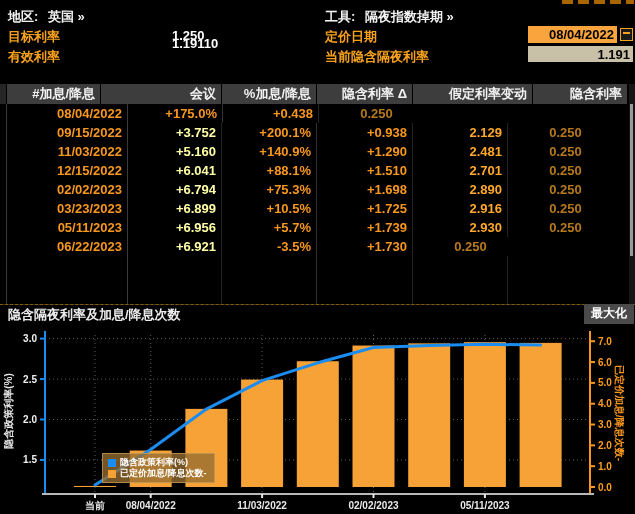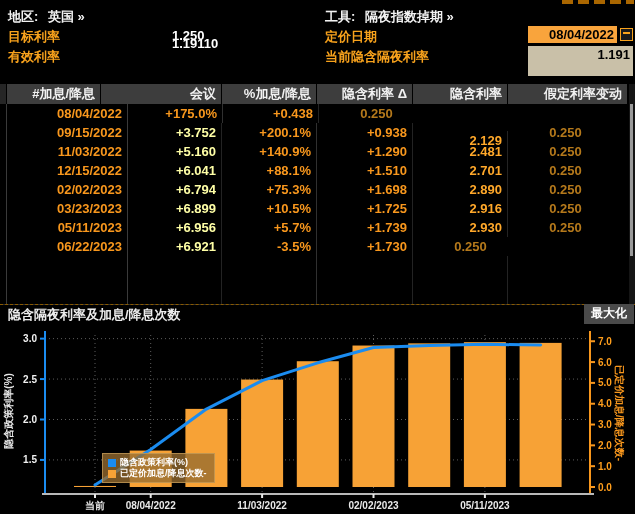--- a/index.html
+++ b/index.html
@@ -68,46 +68,46 @@
 
   <div class="abs olabel" style="left:8px;top:28px;">目标利率</div>
   <div class="abs wval" style="left:172px;top:28px;">1.250</div>
   <div class="abs olabel" style="left:325px;top:28px;">定价日期</div>
   <div class="abs date-field" style="left:528px;top:26px;width:89px;height:17px;">08/04/2022</div>
   <div class="abs cal" style="left:620px;top:28px;width:13px;height:13px;"></div>
 
   <div class="abs olabel" style="left:8px;top:48px;">有效利率</div>
   <div class="abs wval" style="left:172px;top:36px;">1.19110</div>
   <div class="abs olabel" style="left:325px;top:48px;">当前隐含隔夜利率</div>
-  <div class="abs ro-field" style="left:528px;top:46px;width:105px;height:30px;">1.191</div>
+  <div class="abs ro-field" style="left:528px;top:46px;width:105px;height:16px;">1.191</div>
 
   <div id="rate-table">
       <div class="trow thead-row">
         <div class="tcell gutter" style="width: 7px;"></div>
         <div class="tcell " style="width: 94px;">#加息/降息</div>
         <div class="tcell " style="width: 121px;">会议</div>
         <div class="tcell " style="width: 95px;">%加息/降息</div>
         <div class="tcell " style="width: 96px;">隐含利率 Δ</div>
+        <div class="tcell " style="width: 120px;">假定利率变动</div>
         <div class="tcell " style="width: 95px;">隐含利率</div>
-        <div class="tcell " style="width: 120px;">假定利率变动</div>
       </div>
       <div class="trow ">
         <div class="tcell gutter" style="width: 7px;"></div>
         <div class="tcell c0" style="width: 121px;">08/04/2022</div>
         <div class="tcell c2" style="width: 95px;">+175.0%</div>
         <div class="tcell c3" style="width: 96px;">+0.438</div>
         <div class="tcell c5" style="width: 120px;">0.250</div>
       </div>
       <div class="trow ">
         <div class="tcell gutter" style="width: 7px;"></div>
         <div class="tcell c0" style="width: 121px;">09/15/2022</div>
         <div class="tcell c1" style="width: 94px;">+3.752</div>
         <div class="tcell c2" style="width: 95px;">+200.1%</div>
         <div class="tcell c3" style="width: 96px;">+0.938</div>
-        <div class="tcell c4" style="width: 95px; margin-top: 8px;">2.129</div>
+        <div class="tcell c4" style="width: 95px;">2.129</div>
         <div class="tcell c5" style="width: 120px;">0.250</div>
       </div>
       <div class="trow ">
         <div class="tcell gutter" style="width: 7px;"></div>
         <div class="tcell c0" style="width: 121px;">11/03/2022</div>
         <div class="tcell c1" style="width: 94px;">+5.160</div>
         <div class="tcell c2" style="width: 95px;">+140.9%</div>
         <div class="tcell c3" style="width: 96px;">+1.290</div>
         <div class="tcell c4" style="width: 95px;">2.481</div>
         <div class="tcell c5" style="width: 120px;">0.250</div>

